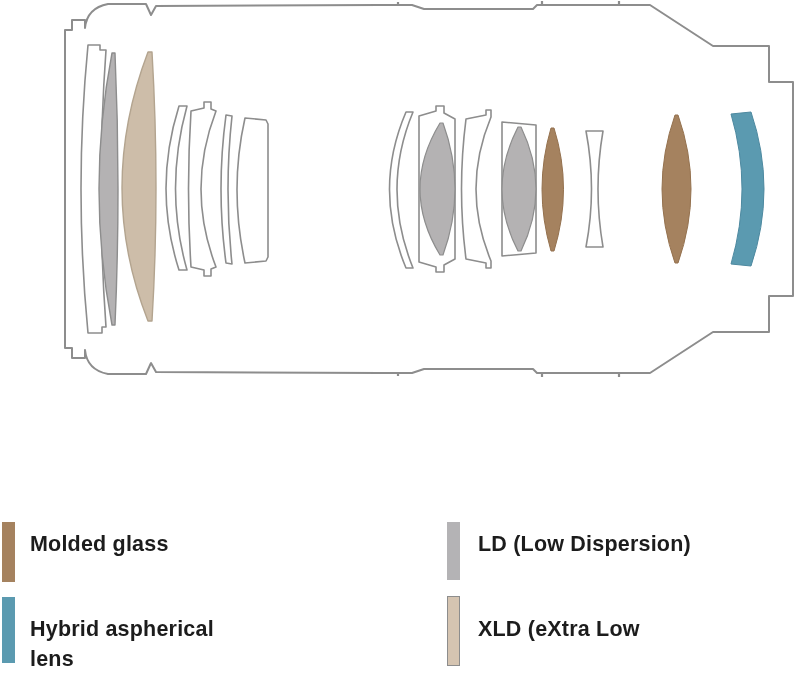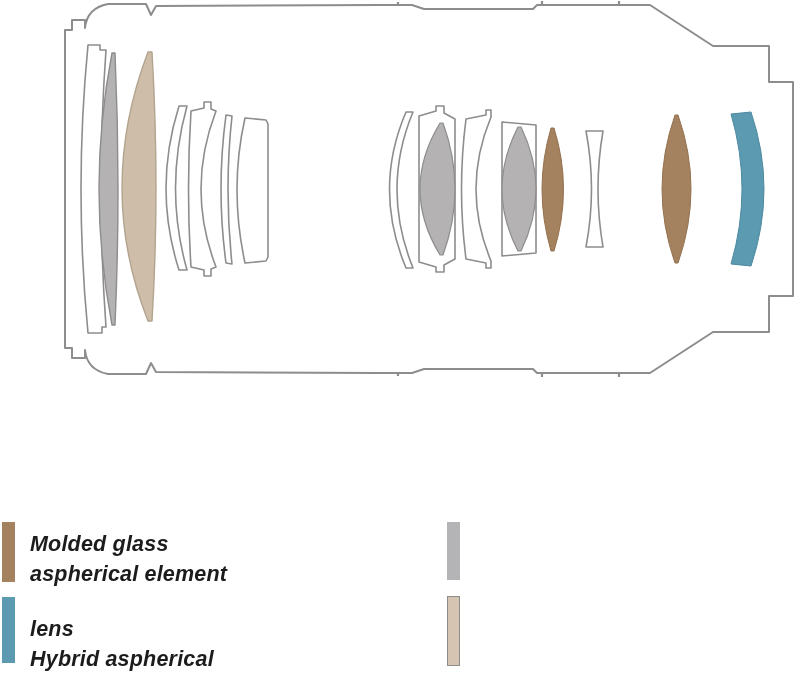--- a/index.html
+++ b/index.html
@@ -1,17 +1,17 @@
 <!DOCTYPE html>
 <html><head>
 <meta charset="utf-8">
 <style>
   html,body{margin:0;padding:0;background:#ffffff;}
   #stage{position:relative;width:800px;height:680px;background:#ffffff;overflow:hidden;
-         font-family:"Liberation Sans", sans-serif;font-style:italic;}
+         font-family:"Liberation Sans", sans-serif;}
   #lens-svg{position:absolute;left:0;top:0;}
   .legend-item{position:absolute;}
   .swatch{position:absolute;}
   .swatch.bordered{border:1.5px solid #8d8d8d;box-sizing:border-box;}
   .legend-text{position:absolute;font-weight:700;font-size:21.5px;line-height:30px;
                color:#1c1c1c;letter-spacing:0.2px;white-space:nowrap;}
   .legend-text span{display:block;}
 </style>
 </head>
 <body>
@@ -57,37 +57,38 @@
     <path d="M586,131 L603,131 Q593,189 603,247 L586,247 Q597,189 586,131 Z" fill="#ffffff" stroke="#8d8d8d" stroke-width="1.6" stroke-linejoin="round"></path>
 
     <path d="M675,115 Q649,189 675,263 L678,263 Q704,189 678,115 Z" fill="#a5825f" stroke="#94714e" stroke-width="1" stroke-linejoin="round"></path>
     <path d="M731,114 L751,112 Q777,189 751,266 L731,264 Q753,189 731,114 Z" fill="#5b9ab0" stroke="#4d89a0" stroke-width="1" stroke-linejoin="round"></path>
   </svg>
 
   <div class="legend-item">
     <div class="swatch" style="left: 2px; top: 522px; width: 13px; height: 60px; background-color: rgb(165, 130, 95);"></div>
     <div class="legend-text" style="left:30px;top:529px;">
       <span>Molded glass</span>
-      <span>aspherical element</span>
     </div>
   </div>
 
   <div class="legend-item">
     <div class="swatch" style="left: 2px; top: 597px; width: 13px; height: 66px; background-color: rgb(91, 154, 176);"></div>
     <div class="legend-text" style="left:30px;top:614px;">
+      <span>Hybrid aspherical</span>
       <span>lens</span>
-      <span>Hybrid aspherical</span>
     </div>
   </div>
 
   <div class="legend-item">
     <div class="swatch" style="left: 447px; top: 522px; width: 13px; height: 58px; background-color: rgb(180, 179, 181);"></div>
     <div class="legend-text" style="left:478px;top:529px;">
+      <span>LD (Low Dispersion)</span>
     </div>
   </div>
 
   <div class="legend-item">
     <div class="swatch bordered" style="left: 447px; top: 596px; width: 13px; height: 70px; background-color: rgb(213, 196, 177);"></div>
     <div class="legend-text" style="left:478px;top:614px;">
+      <span>XLD (eXtra Low</span>
     </div>
   </div>
 
 </div>
 
 </body></html>

